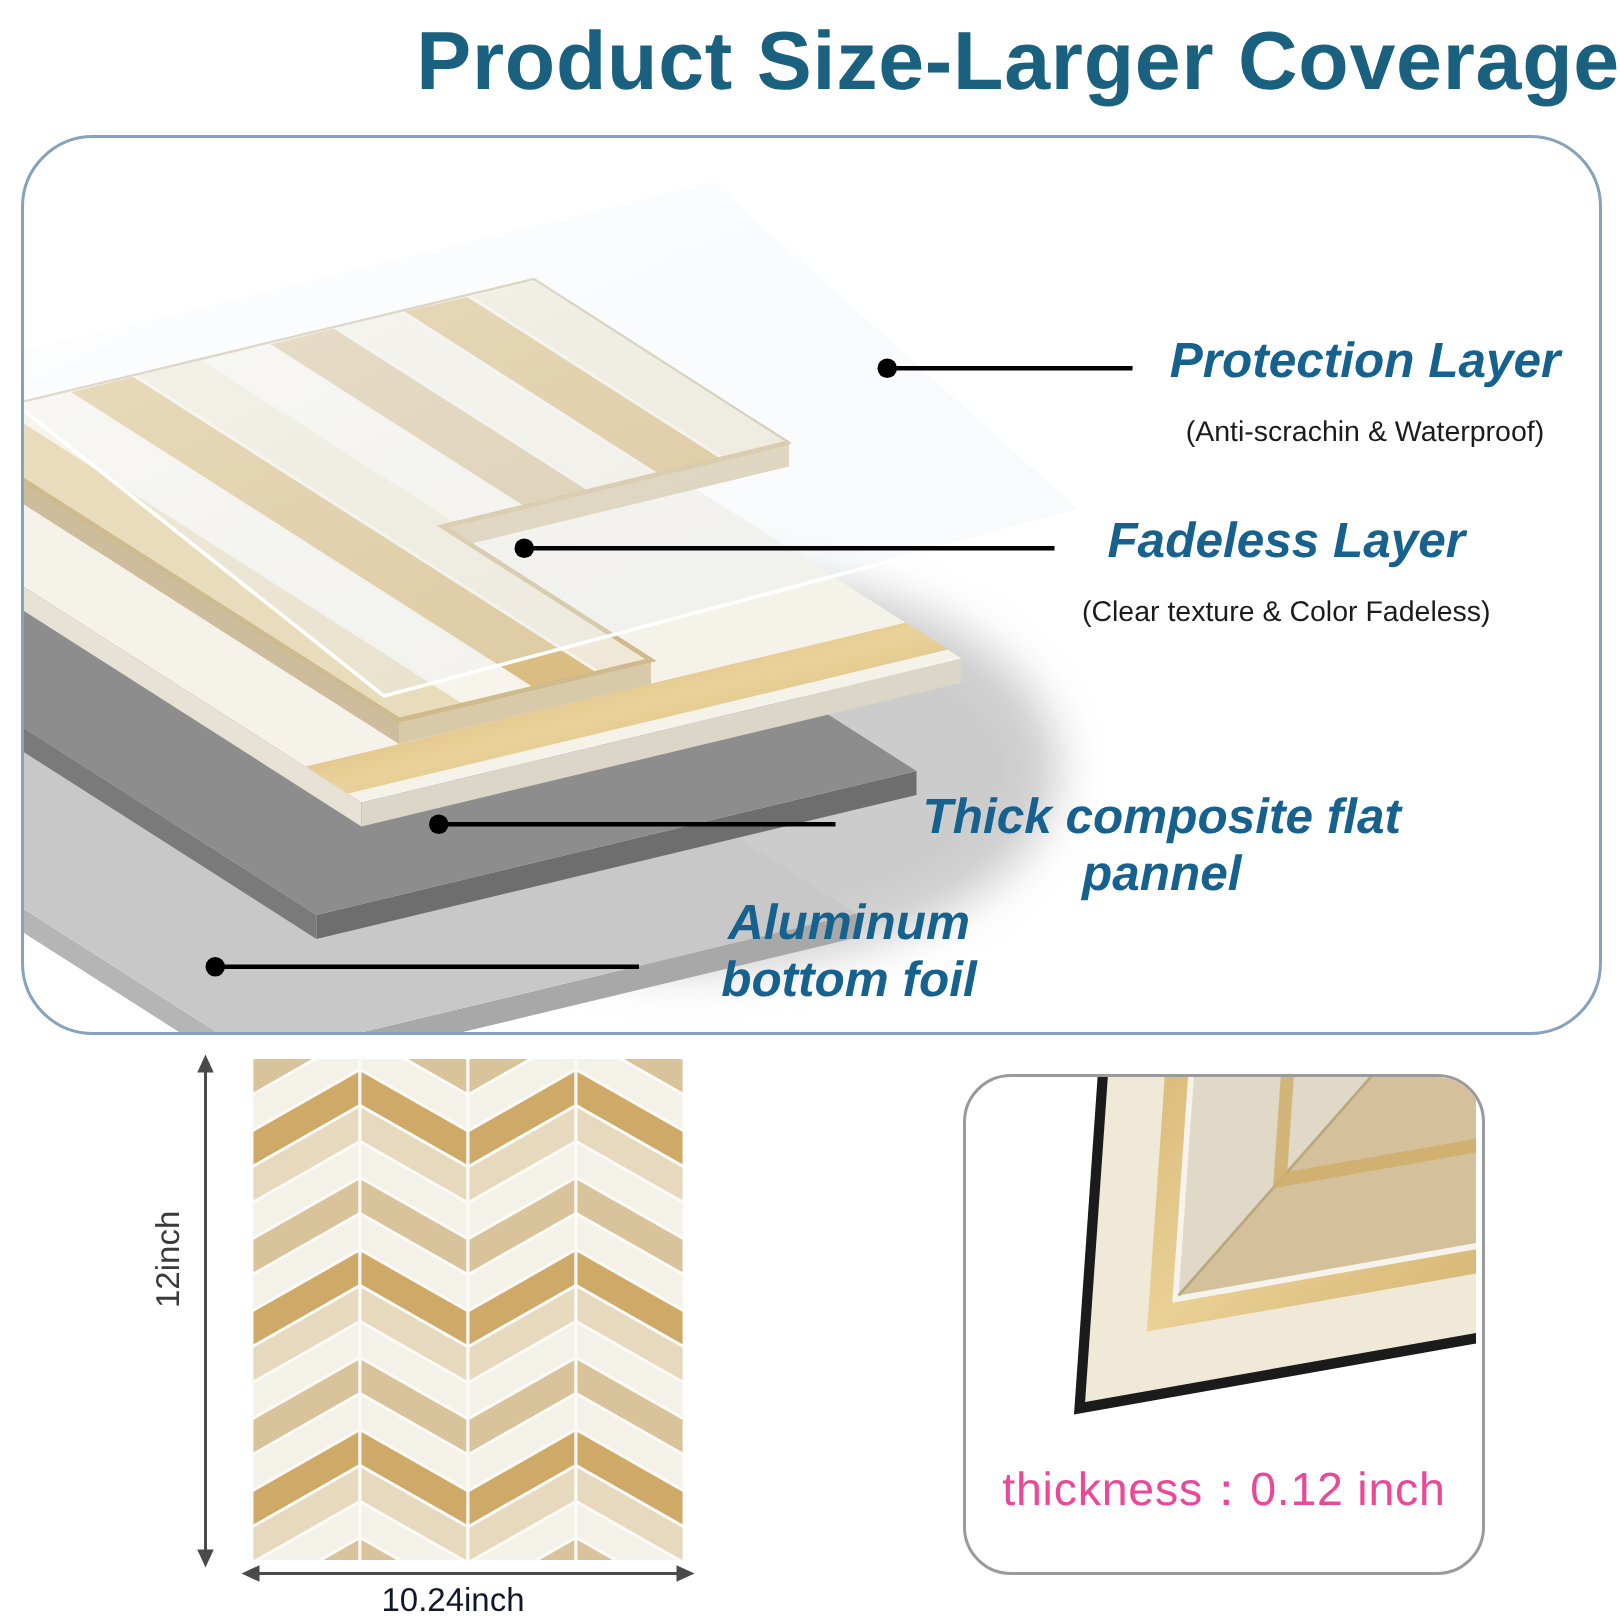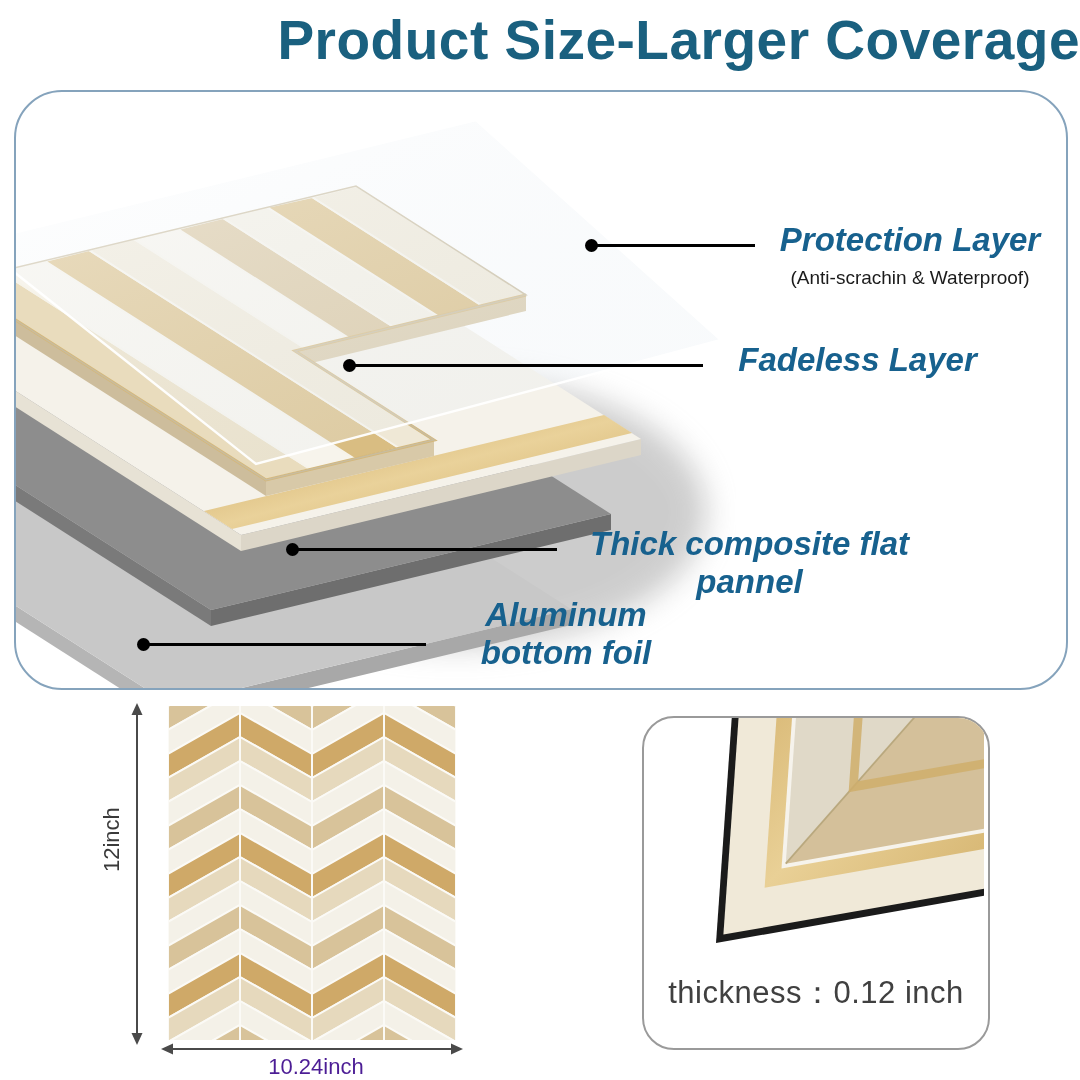--- a/index.html
+++ b/index.html
@@ -18,42 +18,42 @@
   .main-panel{
     position:absolute;left:14px;top:90px;width:1050px;height:596px;
     border:2.5px solid #85a3bc;border-radius:48px;background:#fff;overflow:hidden;
   }
   .layer-svg{position:absolute;left:0;top:0;}
   
   .callout .dot{position:absolute;width:13px;height:13px;background:#000;border-radius:50%;}
   .callout .line{position:absolute;height:2.5px;background:#000;}
   .callout .ctext{position:absolute;text-align:center;}
   .ctitle{font-size:33px;font-weight:bold;color:var(--label-blue);line-height:1.15;font-style:italic;}
-  .csub{font-size:19px;color:#1b1b1b;margin-top:8px;line-height:1.15;text-align:center;}
+  .csub{font-size:19px;color:#1b1b1b;margin-top:19px;line-height:1.15;text-align:center;}
   .c0 .dot{left:585px;top:239px}  .c0 .line{left:592px;top:244px;width:163px}  .c0 .ctext{left:755px;top:221px;width:310px}
   .c1 .dot{left:343px;top:359px}  .c1 .line{left:350px;top:364px;width:353px}  .c1 .ctext{left:700px;top:341px;width:315px}
-  .c2 .dot{left:286px;top:543px}  .c2 .line{left:293px;top:548px;width:264px}  .c2 .ctext{left:557px;top:525px;width:385px}
+  .c2 .dot{left:286px;top:543px}  .c2 .line{left:293px;top:548px;width:264px}  .c2 .ctext{left:582px;top:525px;width:385px}
   .c3 .dot{left:137px;top:638px}  .c3 .line{left:144px;top:643px;width:282px}  .c3 .ctext{left:426px;top:596px;width:280px}
   
   .swatch{position:absolute;left:168px;top:706px;width:288px;height:334px;overflow:hidden;}
   .dim-v{position:absolute;left:128px;top:702px;}
   .dim-h{position:absolute;left:160px;top:1040px;}
   .vlabel{
     position:absolute;left:99px;top:872px;transform:rotate(-90deg);transform-origin:left top;
     font-size:22px;color:#3a3a3a;white-space:nowrap;
   }
-  .hlabel{position:absolute;left:164px;top:1054px;width:304px;text-align:center;font-size:22px;color:#4c1d95;}
+  .hlabel{position:absolute;left:150px;top:1054px;width:304px;text-align:center;font-size:22px;color:#0f172a;}
   
   .thick-box{
     position:absolute;left:642px;top:716px;width:344px;height:330px;background:#fff;
     border:2.5px solid #9a9a9a;border-radius:32px;overflow:hidden;
   }
   .thick-label{
     position:absolute;left:0;bottom:34px;width:100%;text-align:center;
-    font-size:31px;color:#404040;letter-spacing:.5px;
+    font-size:31px;color:#ec4899;letter-spacing:.5px;
   }
 </style>
 </head>
 <body>
 
 <div class="stage">
 
   <div class="page-title">Product Size-Larger Coverage</div>
 
   <div class="main-panel">
@@ -129,20 +129,21 @@
     <div class="ctext">
       <div class="ctitle">Protection Layer</div>
       <div class="csub">(Anti-scrachin &amp; Waterproof)</div>
     </div>
   </div>
   <div class="callout c1">
     <span class="dot"></span>
     <span class="line"></span>
     <div class="ctext">
       <div class="ctitle">Fadeless Layer</div>
+      <div class="csub">(Clear texture &amp; Color Fadeless)</div>
     </div>
   </div>
   <div class="callout c2">
     <span class="dot"></span>
     <span class="line"></span>
     <div class="ctext">
       <div class="ctitle">Thick composite flat pannel</div>
     </div>
   </div>
   <div class="callout c3">

